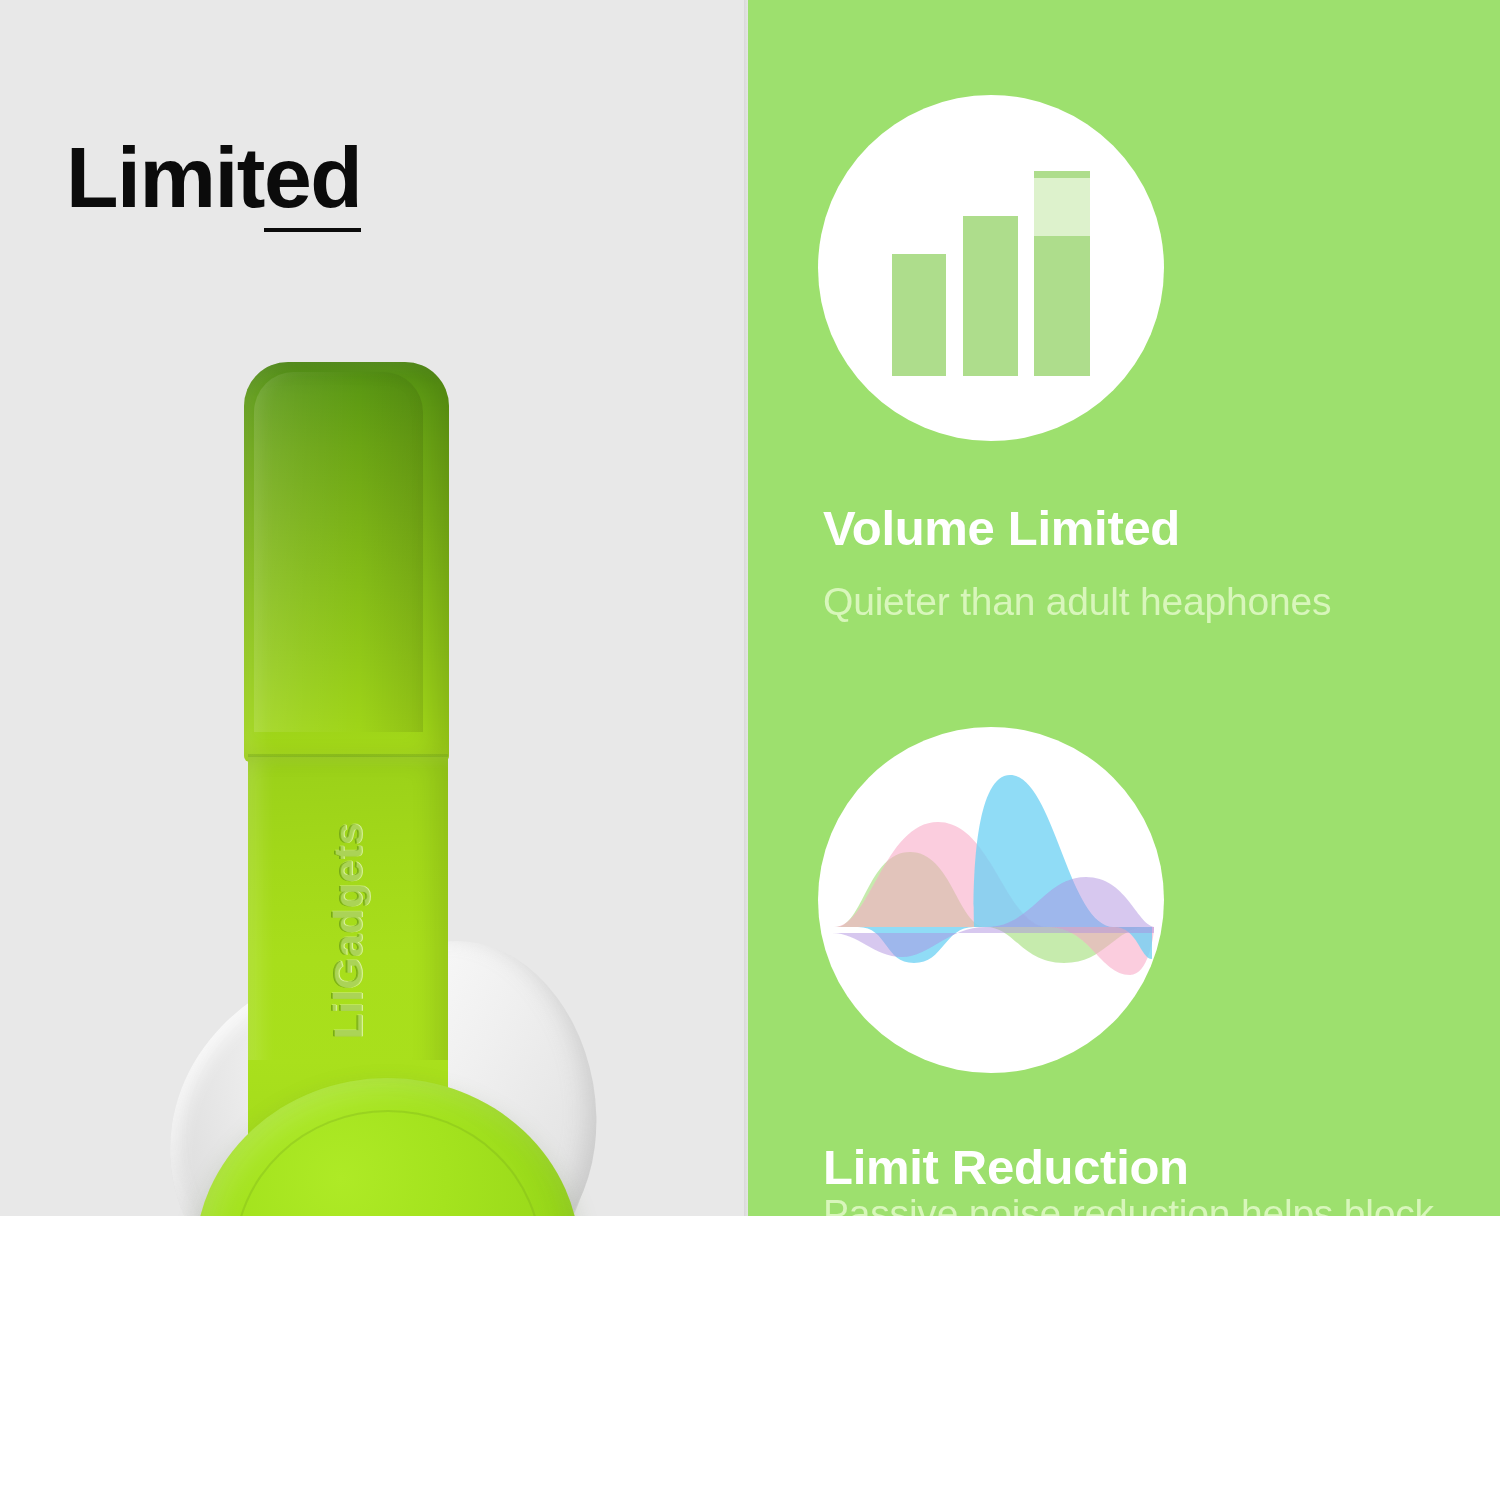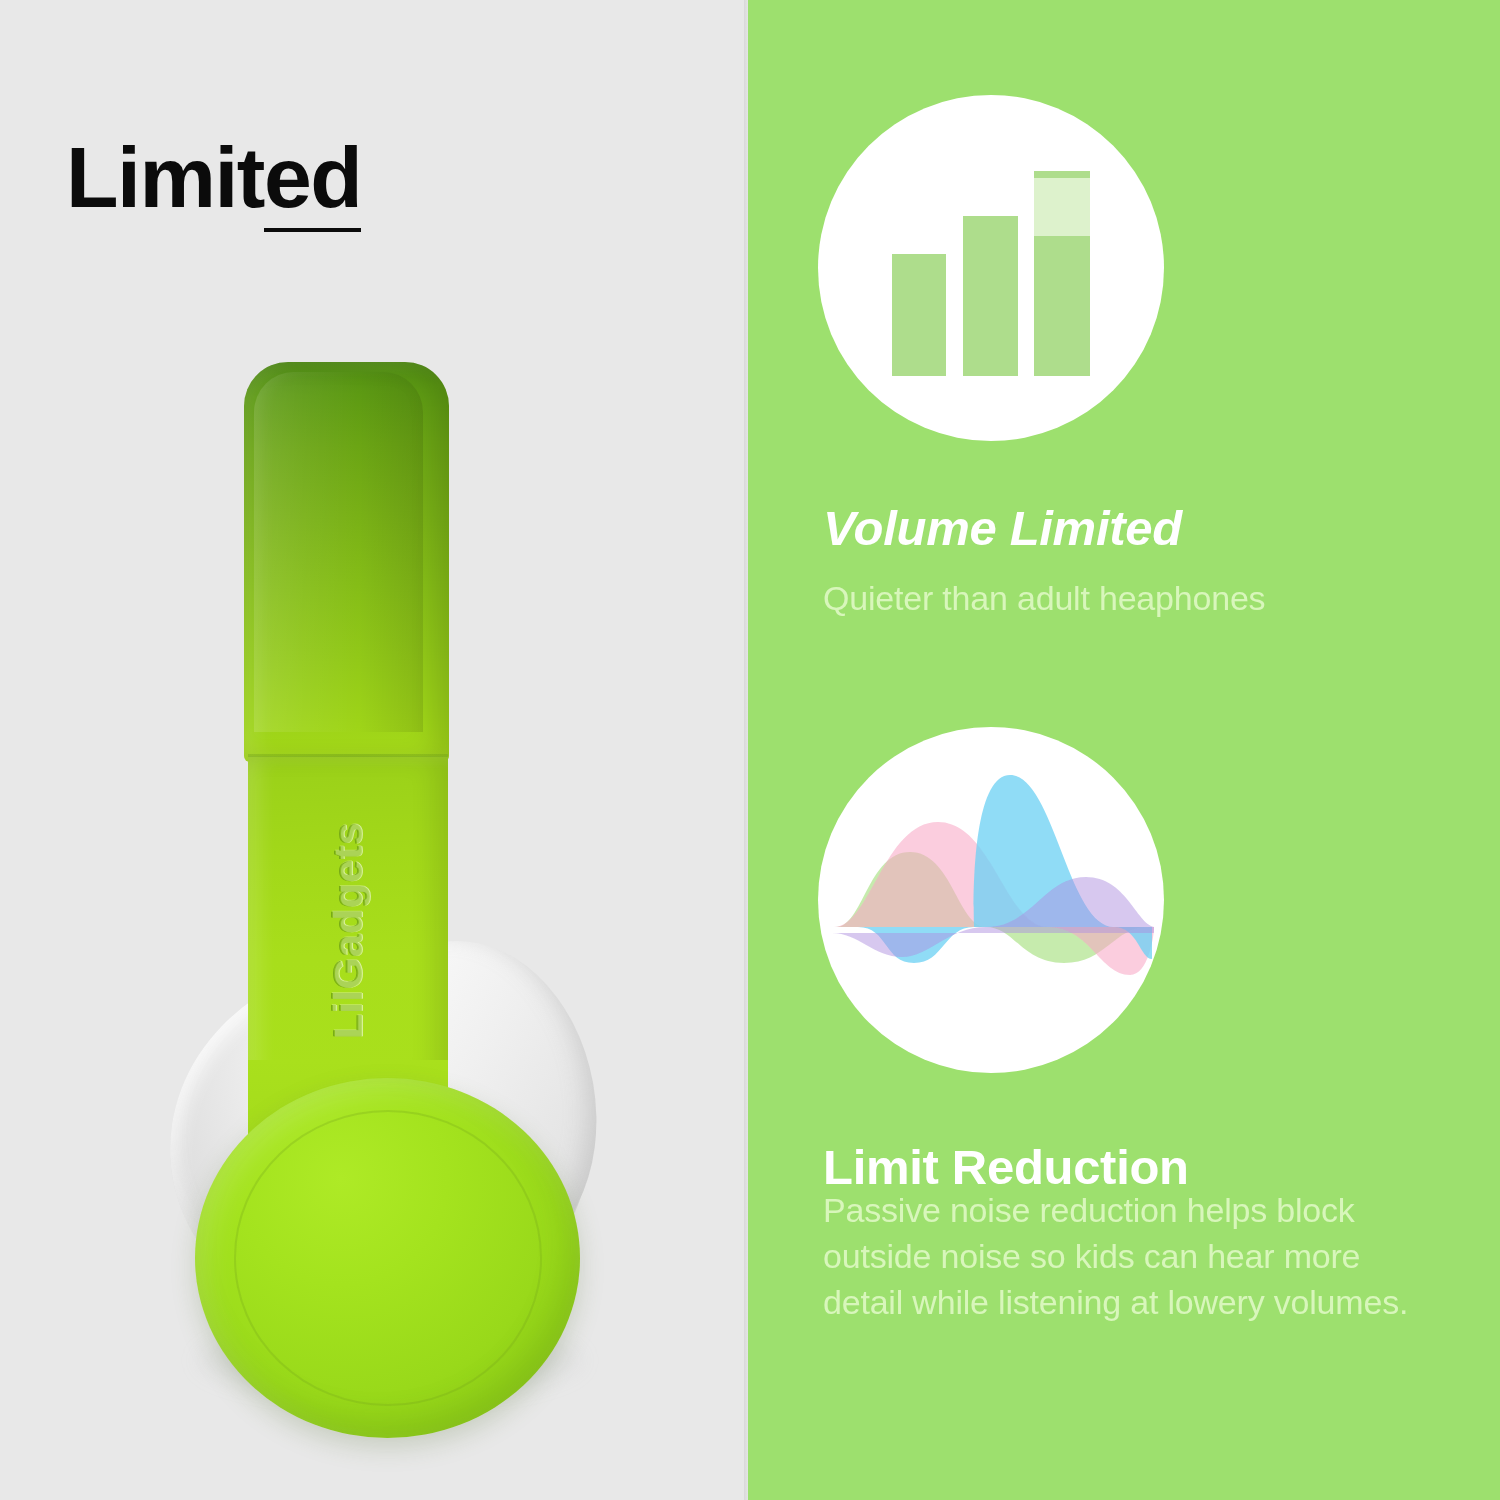--- a/index.html
+++ b/index.html
@@ -3,21 +3,21 @@
 <meta charset="utf-8">
 <style>
   html, body {
     margin: 0;
     padding: 0;
     background: #ffffff;
   }
   .canvas {
     position: relative;
     width: 1500px;
-    height: 1500px;
+    height: 1216px;
     overflow: hidden;
     font-family: "Liberation Sans", sans-serif;
     background: #0369a1;
   }
 
   
   .left-panel {
     position: absolute;
     left: 0; top: 0;
     width: 748px; height: 1500px;
@@ -233,29 +233,29 @@
 
   .feature-title {
     position: absolute;
     left: 75px;
     color: #ffffff;
     font-size: 49px;
     font-weight: bold;
     letter-spacing: -0.3px;
     white-space: nowrap;
   }
-  .feature-title-1 { top: 500px; font-style: italic; }
+  .feature-title-1 { top: 500px; }
   .feature-title-2 { top: 506px; }
 
   .feature-body {
     position: absolute;
     left: 75px;
     width: 625px;
     color: #d8f6bb;
-    font-size: 34px;
+    font-size: 39px;
     font-weight: normal;
     line-height: 1.36;
     letter-spacing: -0.2px;
   }
   .feature-body-1 { top: 575px; }
   .feature-body-2 { top: 554px; }
 
   
   .bars {
     position: absolute;

